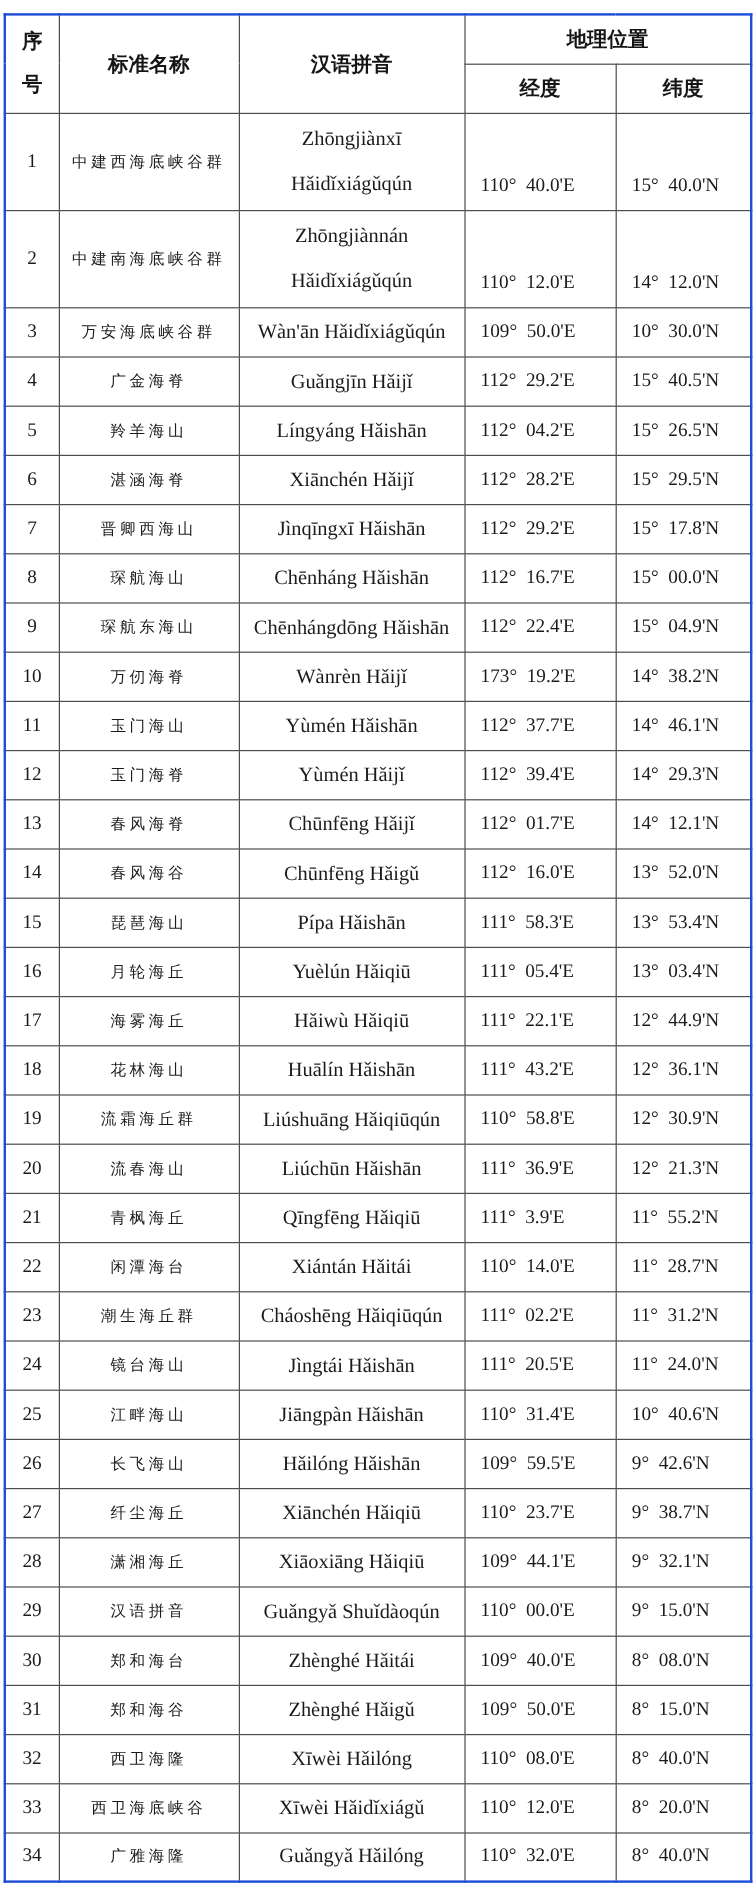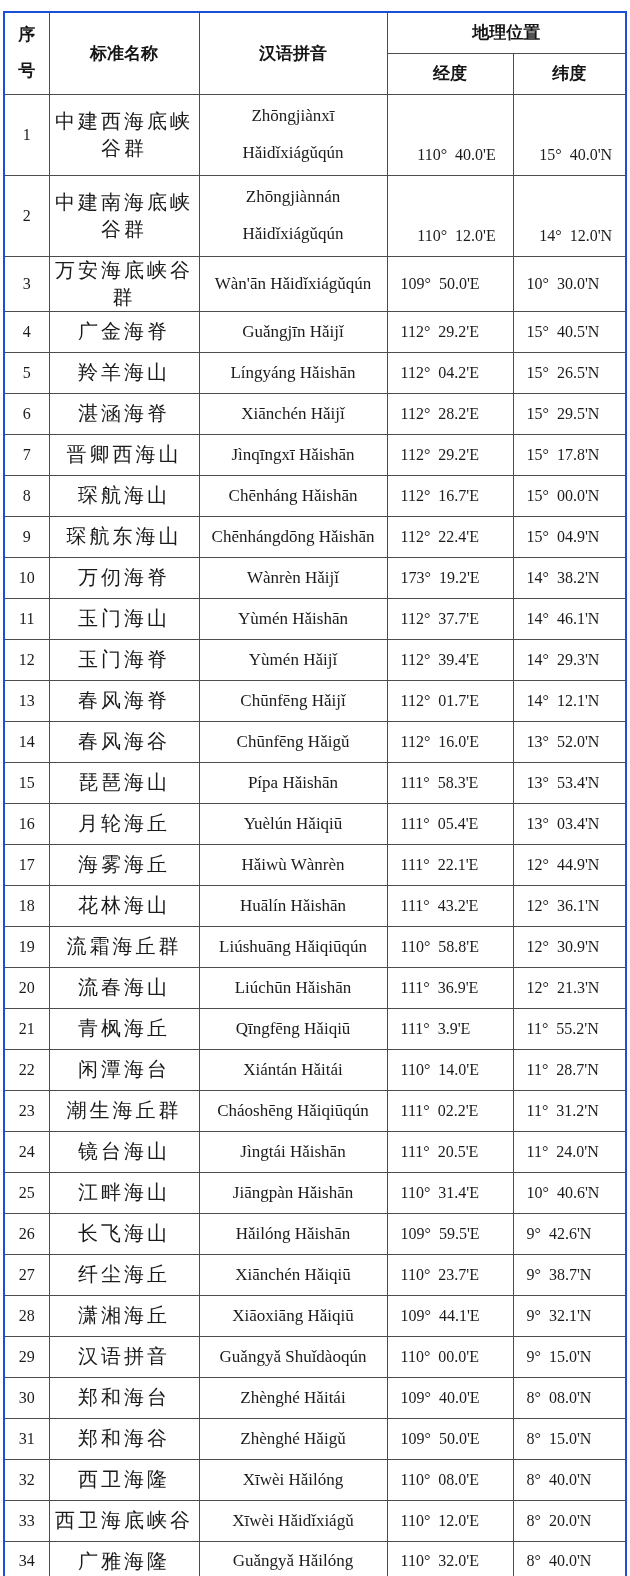--- a/index.html
+++ b/index.html
@@ -49,42 +49,41 @@
   }
   
   .geo-table tbody tr { height: 41px; }
   .geo-table tbody tr.tall { height: 81px; }
   td.c-idx {
     text-align: center;
     font-size: 16px;
   }
   td.c-name {
     text-align: center;
-    font-size: 20px;
+    font-size: 13px;
     letter-spacing: 3px;
   }
   td.c-pinyin {
     text-align: center;
     font-size: 17px;
   }
   td.c-pinyin .p1, td.c-pinyin .p2 { display: block; }
   td.c-pinyin .p2:empty { display: none; }
   tr.tall td.c-pinyin .p1 { margin-top: 0; }
   tr.tall td.c-pinyin .p2 { margin-top: 17px; }
   td.coord {
     text-align: left;
     padding-left: 13px;
     font-size: 16px;
     white-space: nowrap;
     word-spacing: 4px;
   }
   tr.tall td.coord {
     vertical-align: bottom;
     padding-bottom: 11px;
-    text-align: center;
   }
 </style>
 </head>
 <body>
 
 <div class="page">
   <table class="geo-table">
     <colgroup>
       <col style="width:45px">
       <col style="width:150px">
@@ -264,21 +263,21 @@
       <span class="p1">Yuèlún Hǎiqiū</span>
 
     </td>
     <td class="coord">111° 05.4'E</td>
     <td class="coord">13° 03.4'N</td>
   </tr>
         <tr>
     <td class="c-idx">17</td>
     <td class="c-name">海雾海丘</td>
     <td class="c-pinyin">
-      <span class="p1">Hǎiwù Wànrèn</span>
+      <span class="p1">Hǎiwù Hǎiqiū</span>
 
     </td>
     <td class="coord">111° 22.1'E</td>
     <td class="coord">12° 44.9'N</td>
   </tr>
         <tr>
     <td class="c-idx">18</td>
     <td class="c-name">花林海山</td>
     <td class="c-pinyin">
       <span class="p1">Huālín Hǎishān</span>

